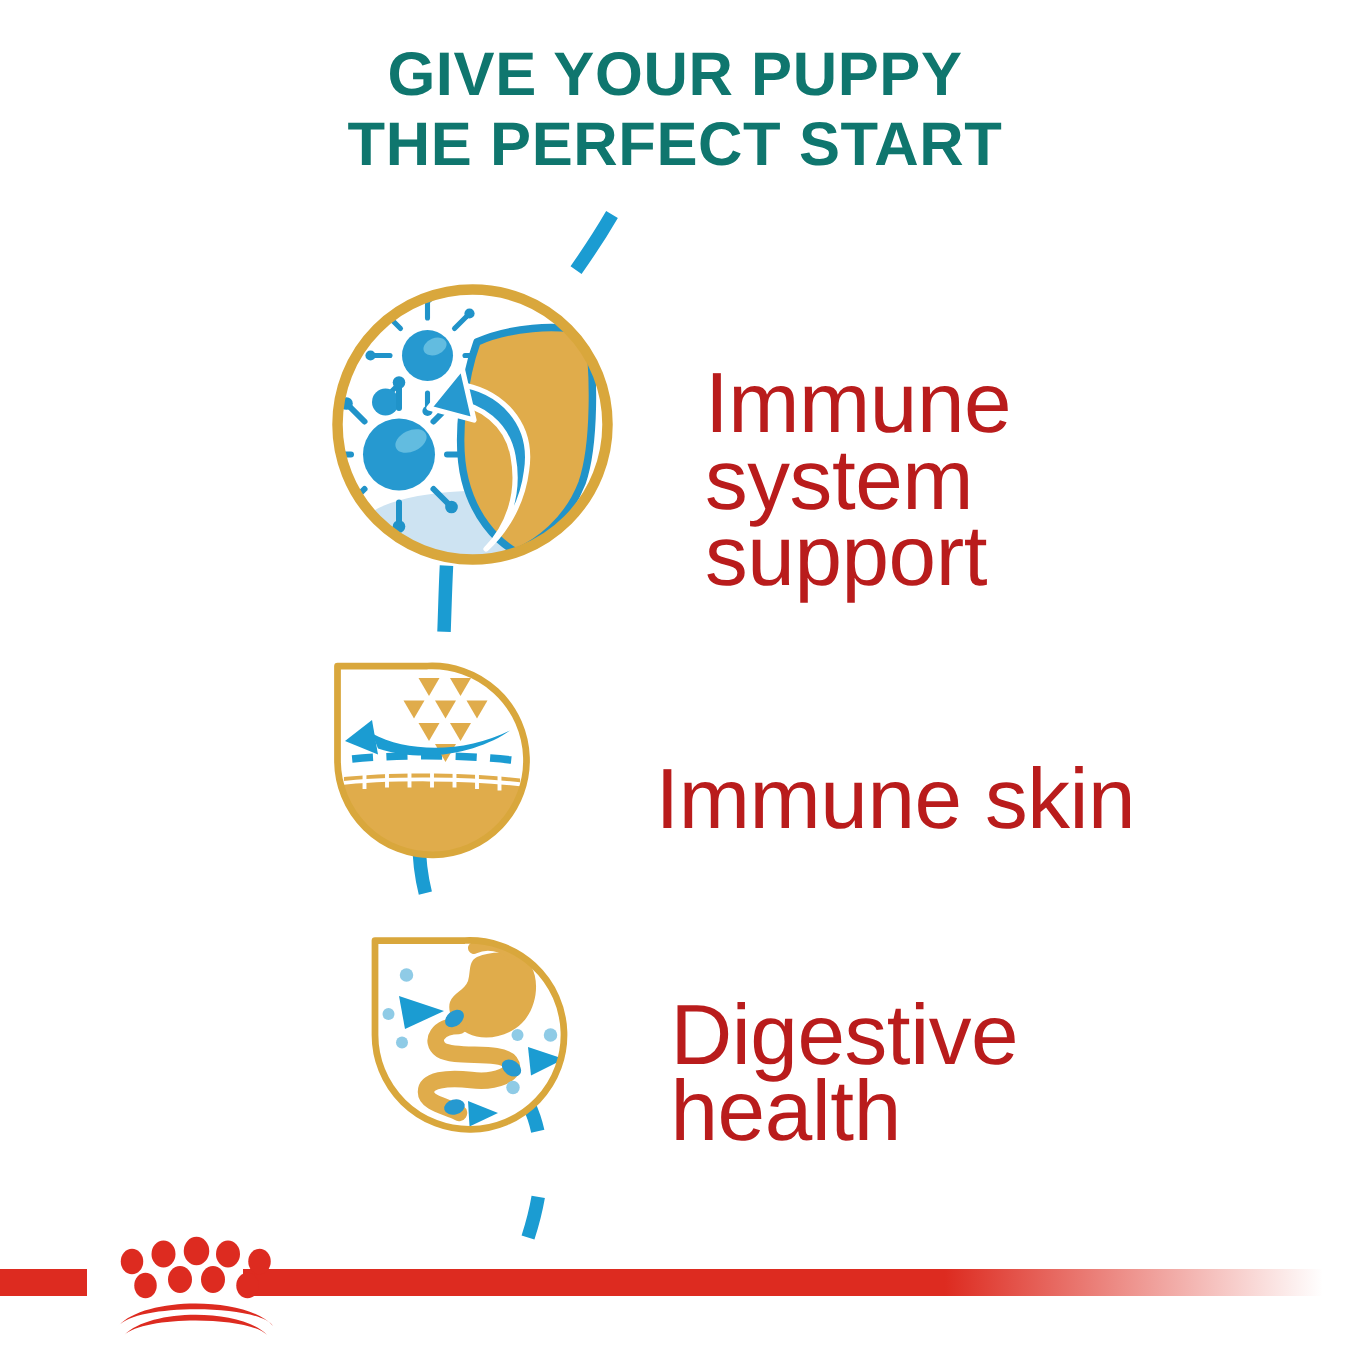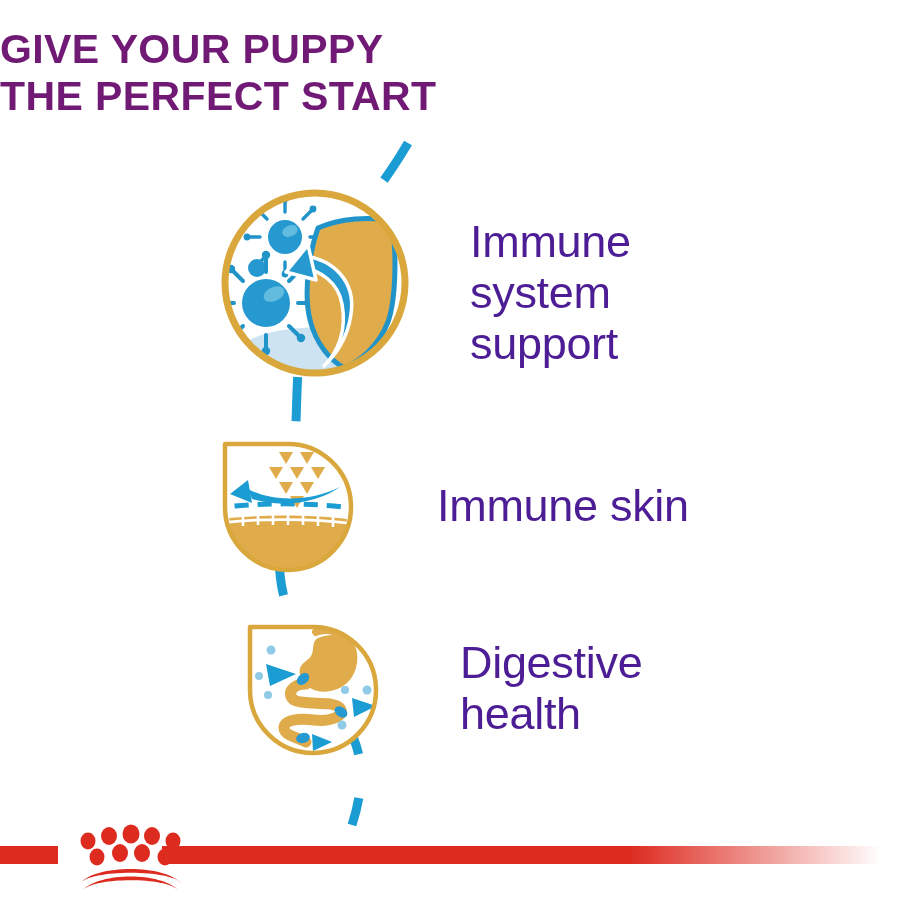--- a/index.html
+++ b/index.html
@@ -20,21 +20,22 @@
     height: 900px;
     background: #ffffff;
   }
 
   
   .title {
     position: absolute;
     left: 0;
     top: 26px;
     width: 900px;
-    color: #701a75;
+    text-align: center;
+    color: #0f766e;
     font-family: "Liberation Sans", sans-serif;
     font-weight: bold;
     font-size: 41px;
     line-height: 47px;
     letter-spacing: 0.4px;
     text-transform: uppercase;
     white-space: pre-line;
   }
 
   
@@ -42,31 +43,32 @@
     position: absolute;
     left: 0;
     top: 0;
     width: 900px;
     height: 900px;
   }
 
   
   .benefit-label {
     position: absolute;
-    color: #4c1d95;
+    color: #b91c1c;
     font-family: "Liberation Sans", sans-serif;
     font-weight: normal;
-    font-size: 45px;
+    font-size: 57px;
     line-height: 51px;
     letter-spacing: -0.3px;
     white-space: pre-line;
+    margin-top: 28px;
   }
   #label-immune  { left: 470px; top: 216px; width: 300px; }
   #label-skin    { left: 437px; top: 480px; width: 340px; }
-  #label-digest  { left: 460px; top: 637px; width: 320px; }
+  #label-digest  { left: 447px; top: 637px; width: 320px; }
 </style>
 </head>
 <body>
 
 <div id="poster">
 
   <div class="title">GIVE YOUR PUPPY
 THE PERFECT START</div>
 
   <svg id="art" viewBox="0 0 900 900" xmlns="http://www.w3.org/2000/svg">

